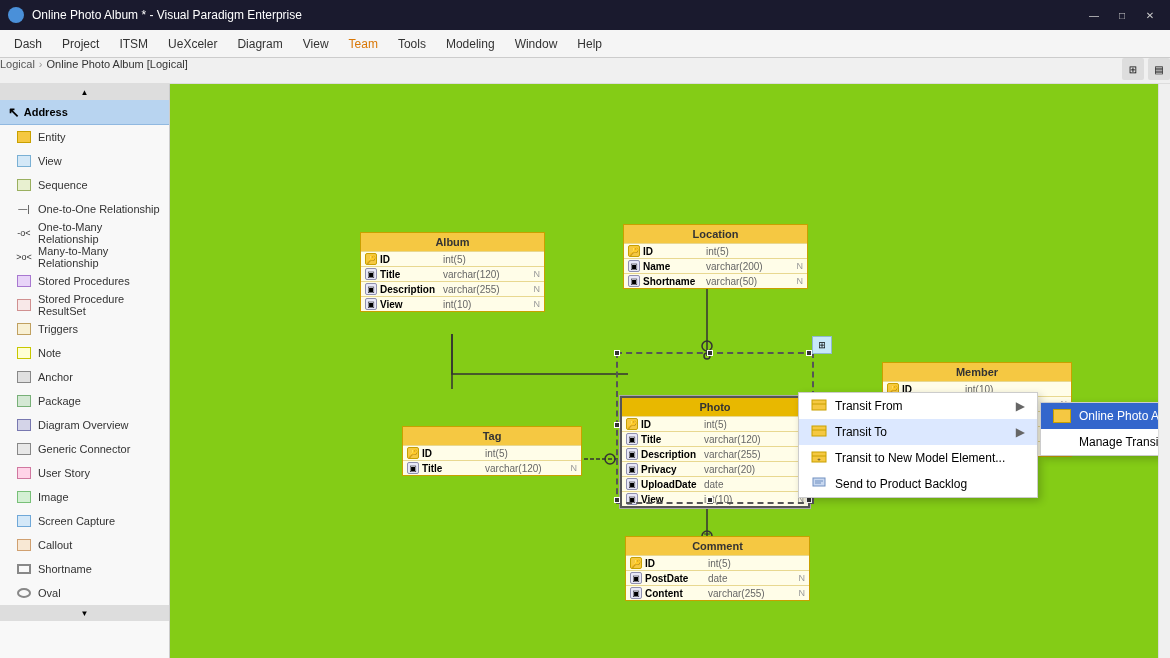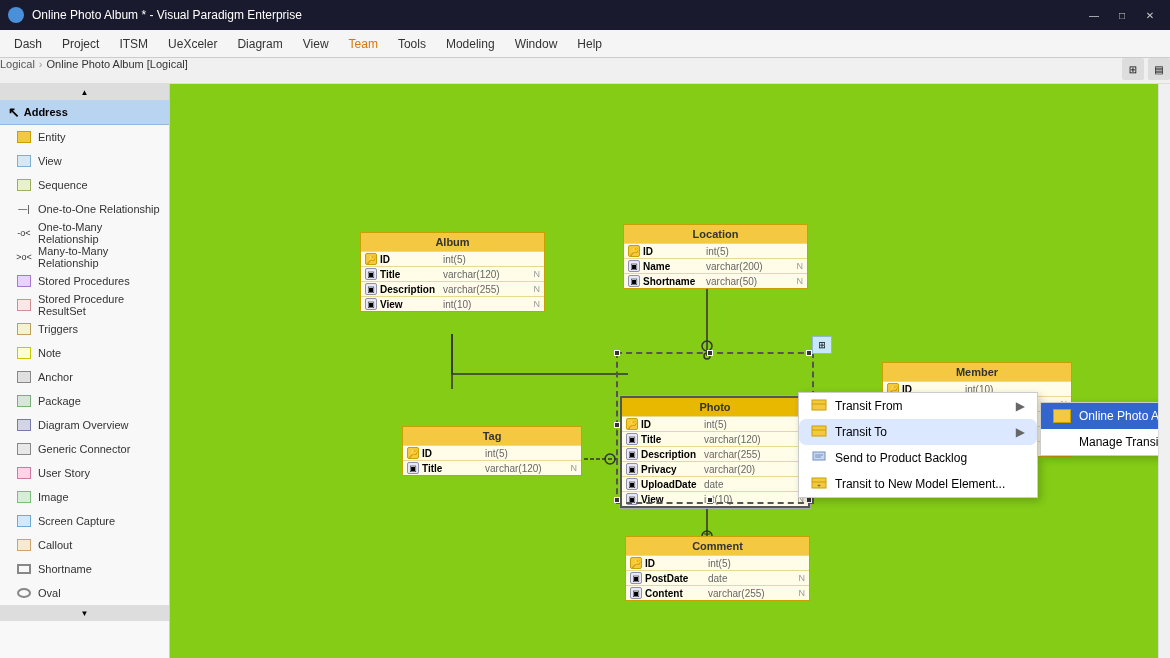--- a/index.html
+++ b/index.html
@@ -176,21 +176,20 @@
       min-width: 240px;
     }
     .ctx-item {
       display: flex;
       align-items: center;
       padding: 5px 12px;
       font-size: 12px;
       cursor: pointer;
       gap: 8px;
       position: relative;
-      border-radius: 7px;
     }
     .ctx-item .ctx-arrow { margin-left: auto; color: #666; }
     .ctx-icon { width: 16px; height: 16px; flex-shrink: 0; display: flex; align-items: center; justify-content: center; }
 
     
     #submenu {
       position: absolute;
       top: 318px;
       left: 870px;
       background: white;
@@ -625,37 +624,37 @@
             <rect x="1" y="1" width="14" height="10" fill="#f5c842" stroke="#c8a000" stroke-width="1"></rect>
             <line x1="1" y1="5" x2="15" y2="5" stroke="#c8a000" stroke-width="1"></line>
           </svg>
         </div>
         <span>Transit To</span>
         <span class="ctx-arrow">▶</span>
       </div>
       <div class="ctx-item">
         <div class="ctx-icon">
           <svg width="16" height="14" viewBox="0 0 16 14">
+            <rect x="1" y="1" width="14" height="10" fill="#f5c842" stroke="#c8a000" stroke-width="1"></rect>
+            <line x1="1" y1="5" x2="15" y2="5" stroke="#c8a000" stroke-width="1"></line>
+            <text x="8" y="10" text-anchor="middle" font-size="6" fill="#333">+</text>
+          </svg>
+        </div>
+        <span>Transit to New Model Element...</span>
+      </div>
+      <div class="ctx-item">
+        <div class="ctx-icon">
+          <svg width="16" height="14" viewBox="0 0 16 14">
             <rect x="2" y="1" width="12" height="8" fill="#c8d8f0" stroke="#7090c0" stroke-width="1"></rect>
             <line x1="4" y1="4" x2="12" y2="4" stroke="#7090c0" stroke-width="1"></line>
             <line x1="4" y1="6" x2="10" y2="6" stroke="#7090c0" stroke-width="1"></line>
           </svg>
         </div>
         <span>Send to Product Backlog</span>
       </div>
-      <div class="ctx-item">
-        <div class="ctx-icon">
-          <svg width="16" height="14" viewBox="0 0 16 14">
-            <rect x="1" y="1" width="14" height="10" fill="#f5c842" stroke="#c8a000" stroke-width="1"></rect>
-            <line x1="1" y1="5" x2="15" y2="5" stroke="#c8a000" stroke-width="1"></line>
-            <text x="8" y="10" text-anchor="middle" font-size="6" fill="#333">+</text>
-          </svg>
-        </div>
-        <span>Transit to New Model Element...</span>
-      </div>
     </div>
 
     <div id="submenu">
       <div class="submenu-item highlighted">
         <div class="sm-icon"></div>
         <span>Online Photo Album [Physical].Photo</span>
       </div>
       <div class="submenu-item">
         <div style="width:18px;"></div>
         <span>Manage Transit To...</span>

